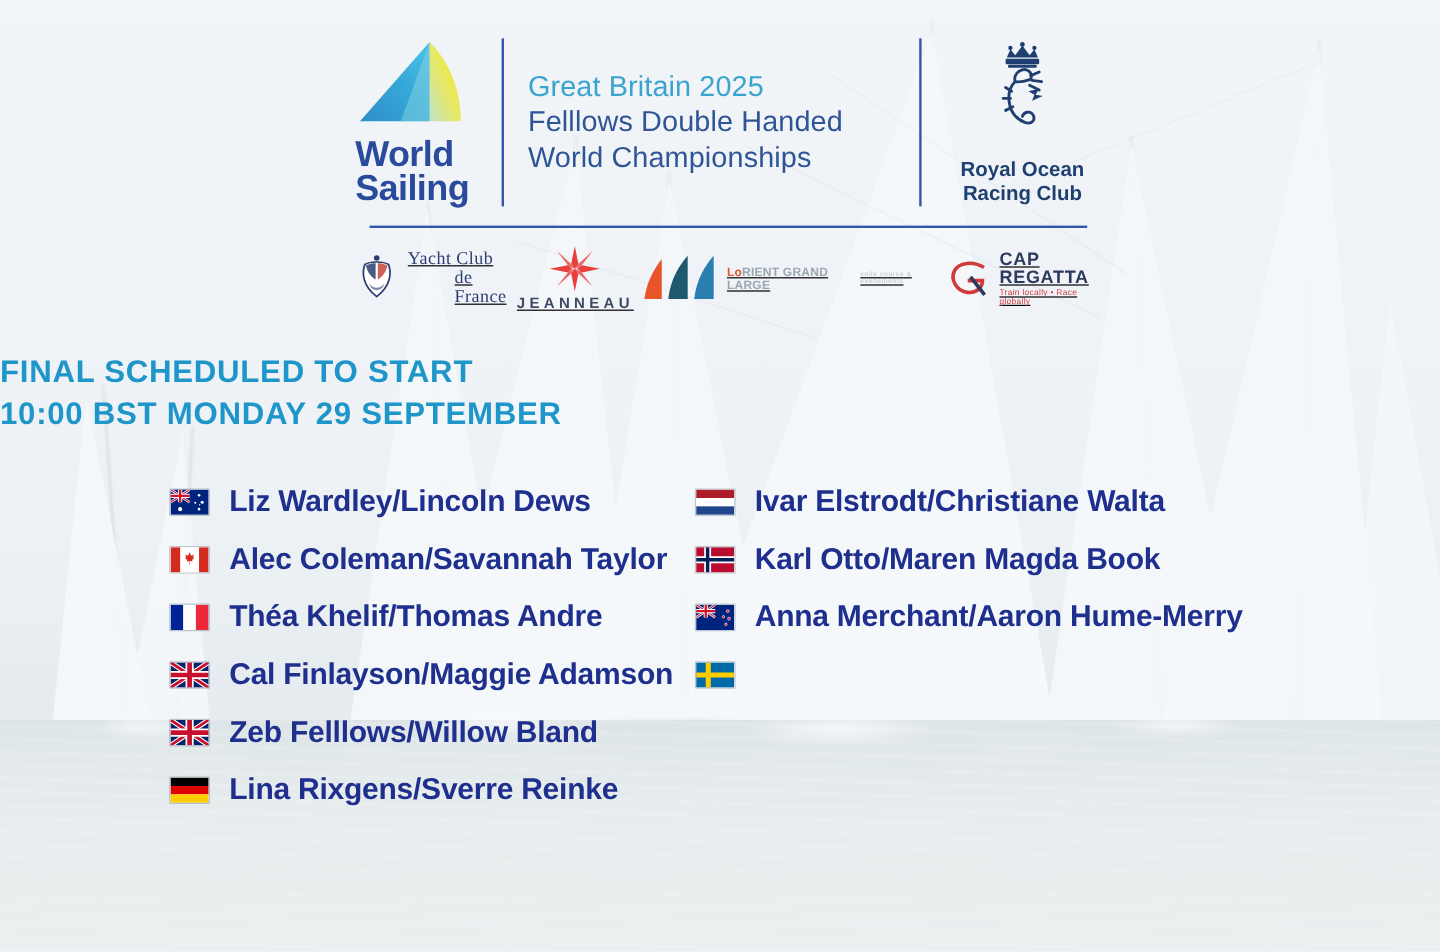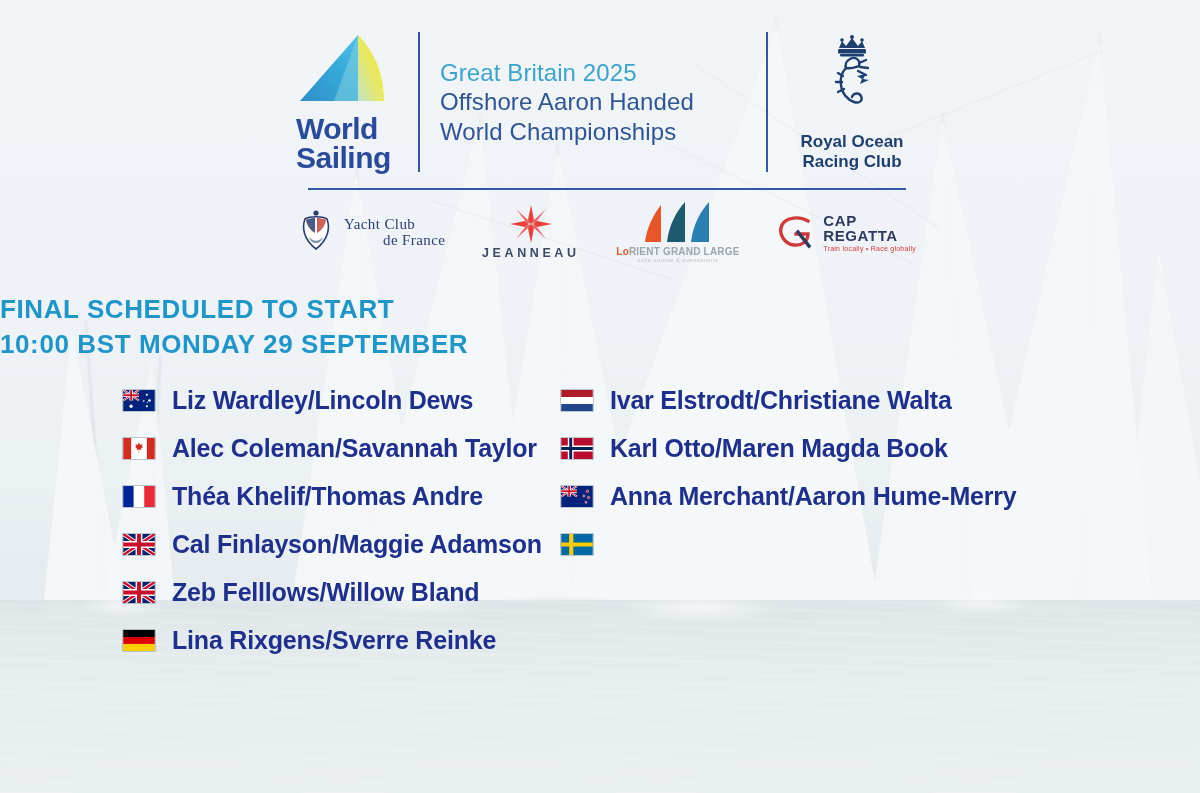--- a/index.html
+++ b/index.html
@@ -93,47 +93,47 @@
 
   .rorc { width:128px; flex:0 0 128px; text-align:center; color:#1f3f70; }
   .rorc-mark { display:block; margin:0 auto 4px; }
   .rorc-name { font-size:17px; font-weight:700; line-height:1.16; color:#1f3f70; }
 
   .divider { position:absolute; left:308px; top:188px; width:598px; height:2px; background:#3256a8; }
 
   
   .sponsors { position:absolute; left:296px; top:200px; width:620px; height:64px;
               display:flex; align-items:center; justify-content:space-between; }
-  .sp { display:flex; align-items:center; justify-content:flex-start; }
+  .sp { display:flex; align-items:center; justify-content:flex-start;text-decoration:underline; }
 
   .ycf { gap:8px; }
   .ycf-txt { color:#2c3e70; font-family:"Liberation Serif", serif; line-height:1.08; }
   .ycf-l1 { font-size:15px; letter-spacing:.4px; }
   .ycf-l2 { font-size:15px; letter-spacing:.4px;margin-left:39px; }
 
   .jeanneau { flex-direction:column; }
   .jn-word { font-size:12.5px; letter-spacing:3.6px; color:#3c4a63; font-weight:600; margin-top:2px; }
 
-  .lgl { flex-direction:column; }
+  .lgl { flex-direction:row; }
   .lgl-w1 { font-size:10px; font-weight:700; letter-spacing:.2px; margin-top:2px; }
   .lgl-w1 .o { color:#e05a2b; } .lgl-w1 .d { color:#9aa6ae; }
   .lgl-w2 { font-size:5.5px; letter-spacing:.6px; color:#b8c0c6; }
 
   .cap { gap:7px; }
   .cap-txt { line-height:1.0; }
   .cap-l1 { font-size:15px; font-weight:800; color:#2d3a5e; letter-spacing:.6px; }
   .cap-l2 { font-size:15px; font-weight:800; color:#2d3a5e; letter-spacing:.6px; }
   .cap-l3 { font-size:7px; color:#d03a3a; letter-spacing:.25px; margin-top:2px; }
 
   
   .headline { position:absolute; left:0; right:0; top:292px; text-align:left; }
   .hl { color:#1f96c9; font-weight:700; font-size:26px; letter-spacing:.6px; line-height:1.35; }
 
   
-  .entries { position:absolute; left:0; top:376px; width:992px; display:flex; }
+  .entries { position:absolute; left:0; top:394px; width:992px; display:flex;padding-left:19px; }
   .col { display:flex; flex-direction:column; }
   .col-left  { width:520px; margin-left:122px; }
   .col-right { width:520px; margin-left:18px; }
 
   .entry { display:flex; align-items:center; height:48px; gap:16px; }
   .flag { width:34px; height:23px; flex:0 0 34px; border:1px solid rgba(90,110,130,.35);
           border-radius:1px; overflow:hidden; display:block; }
   .ename { font-size:25px; font-weight:700; color:#1f2f8e; letter-spacing:-.2px; white-space:nowrap; }
 </style>
 </head>
@@ -200,21 +200,21 @@
         <div class="ws-word">
           <div>World</div>
           <div>Sailing</div>
         </div>
       </div>
 
       <div class="vrule"></div>
 
       <div class="event-title">
         <div class="et-line accent">Great Britain 2025</div>
-        <div class="et-line">Offshore Aaron Handed</div>
+        <div class="et-line">Felllows Double Handed</div>
         <div class="et-line">World Championships</div>
       </div>
 
       <div class="vrule"></div>
 
       <div class="rorc">
         <svg class="rorc-mark" width="74" height="96" viewBox="0 0 74 96">
           <g fill="#1f3f70">
 
             <path d="M24 16 l3 -7 l4 5 l6 -8 l6 8 l4 -5 l3 7 z"></path>

